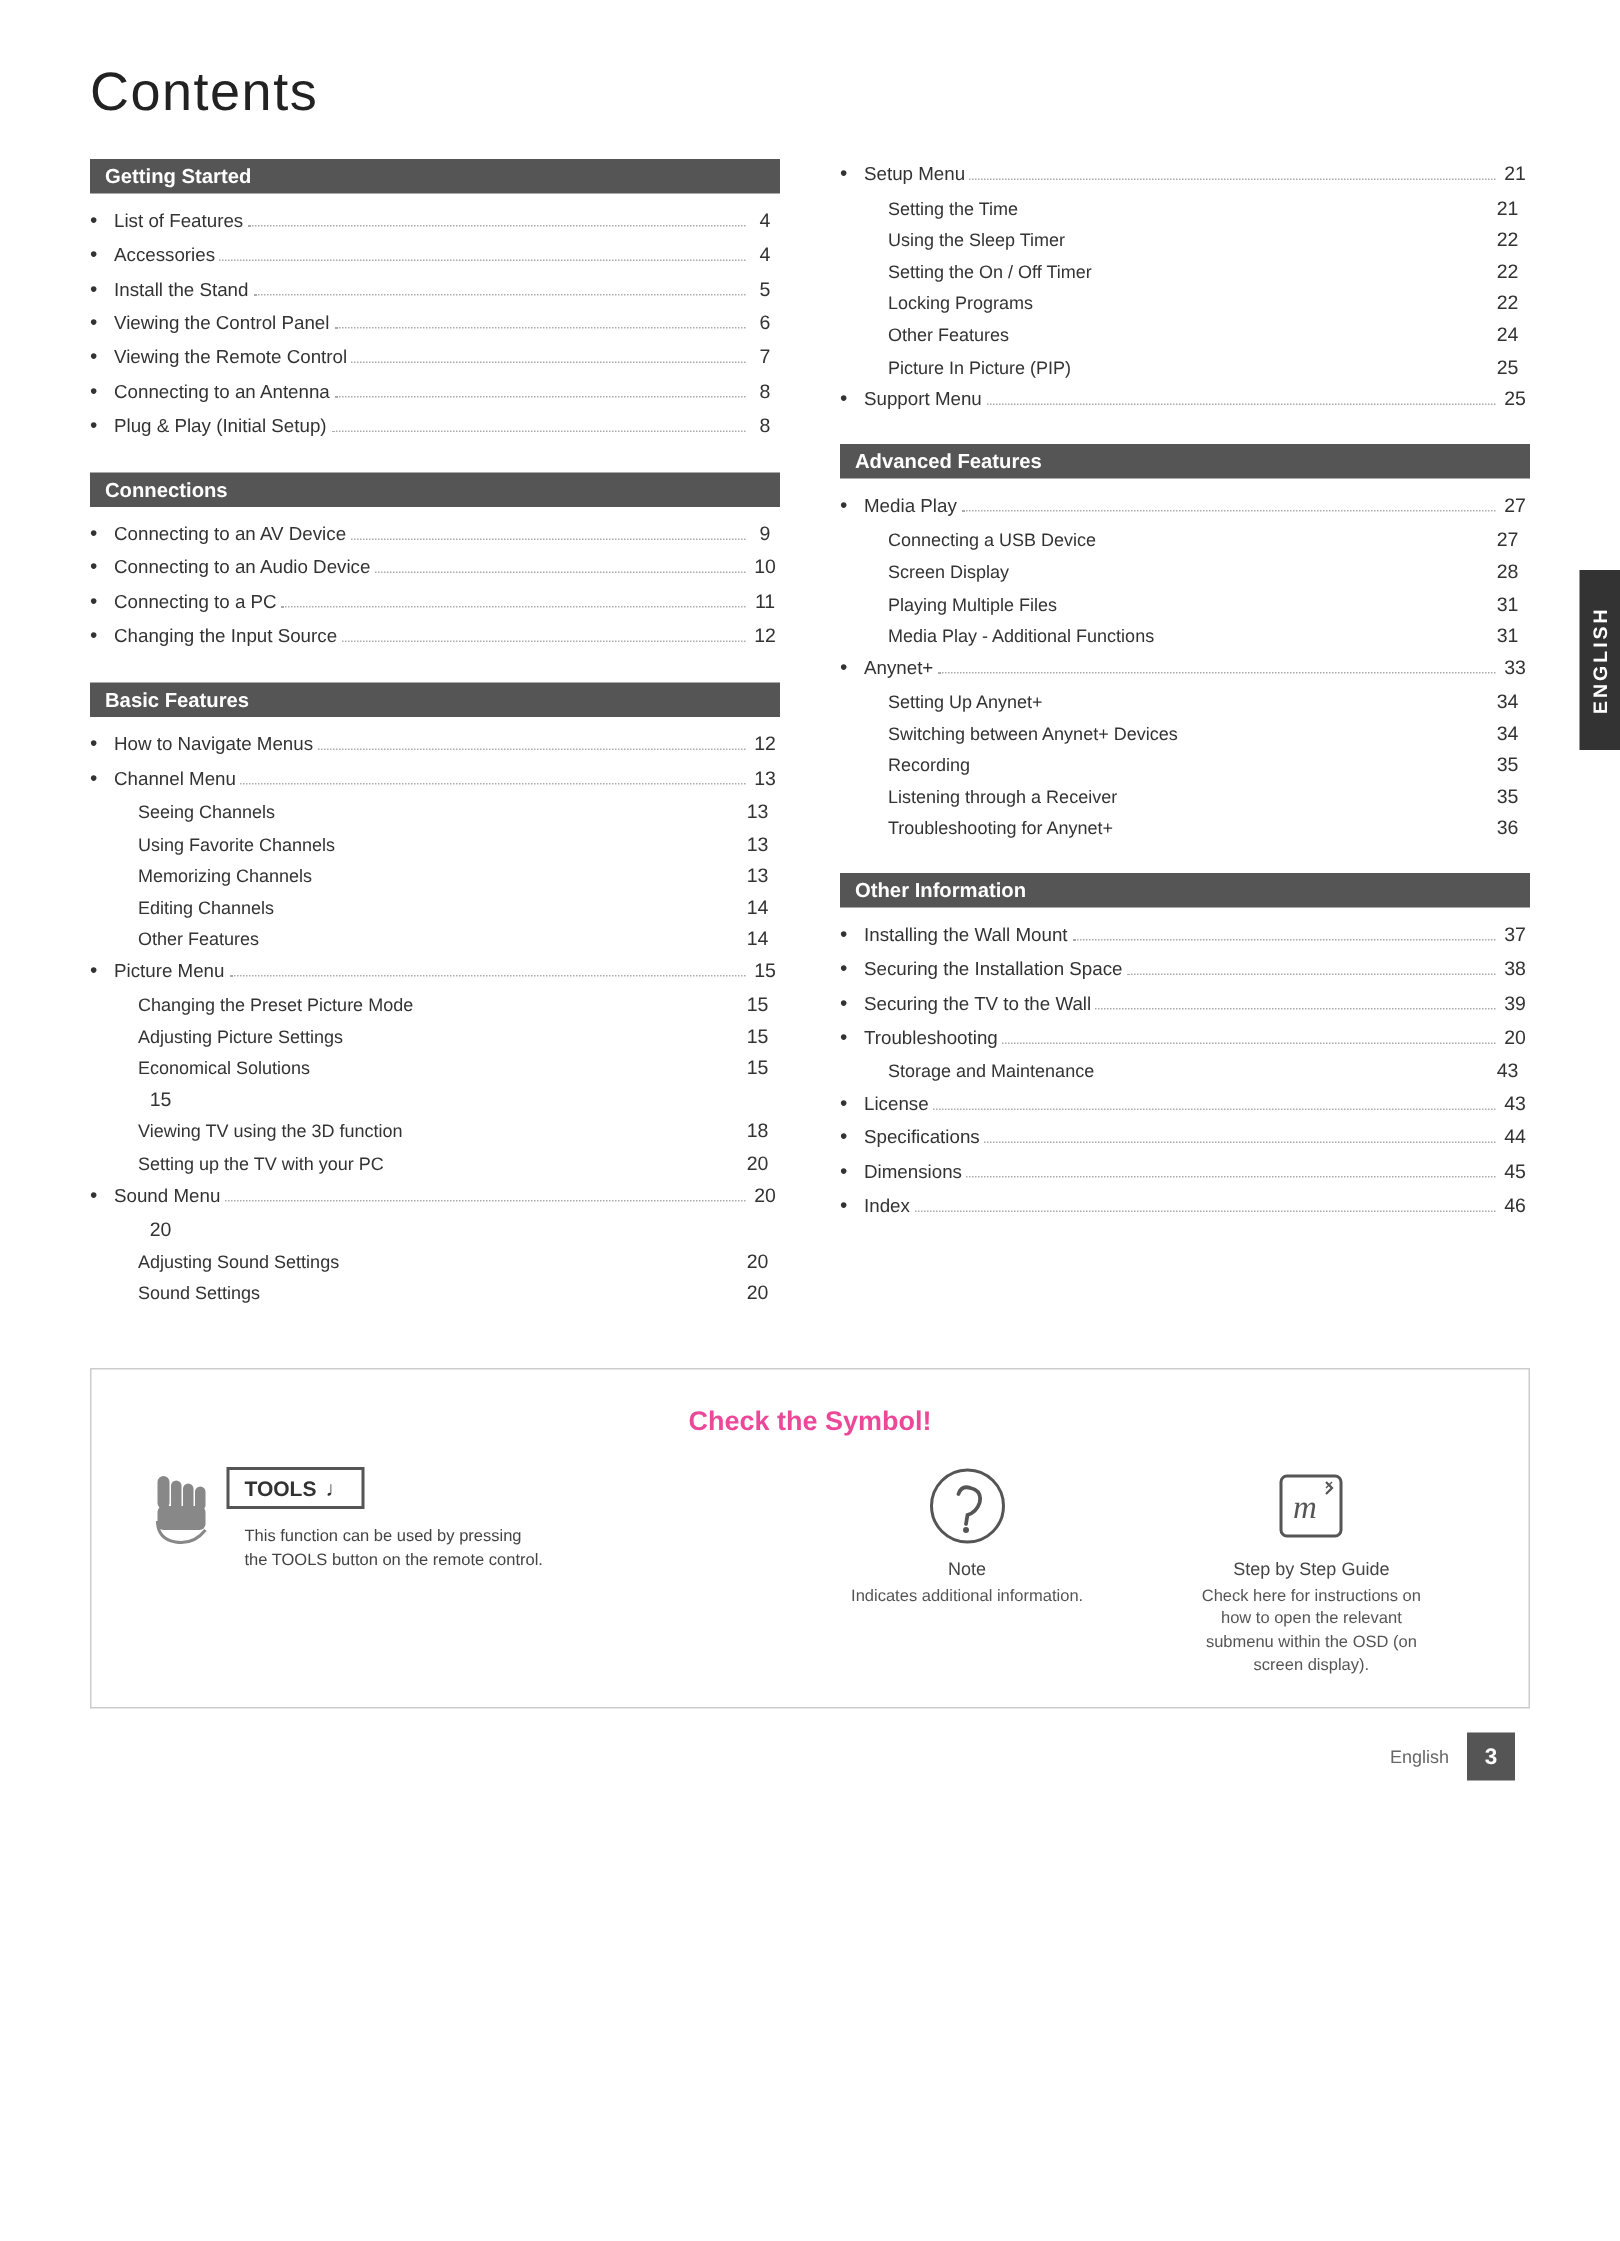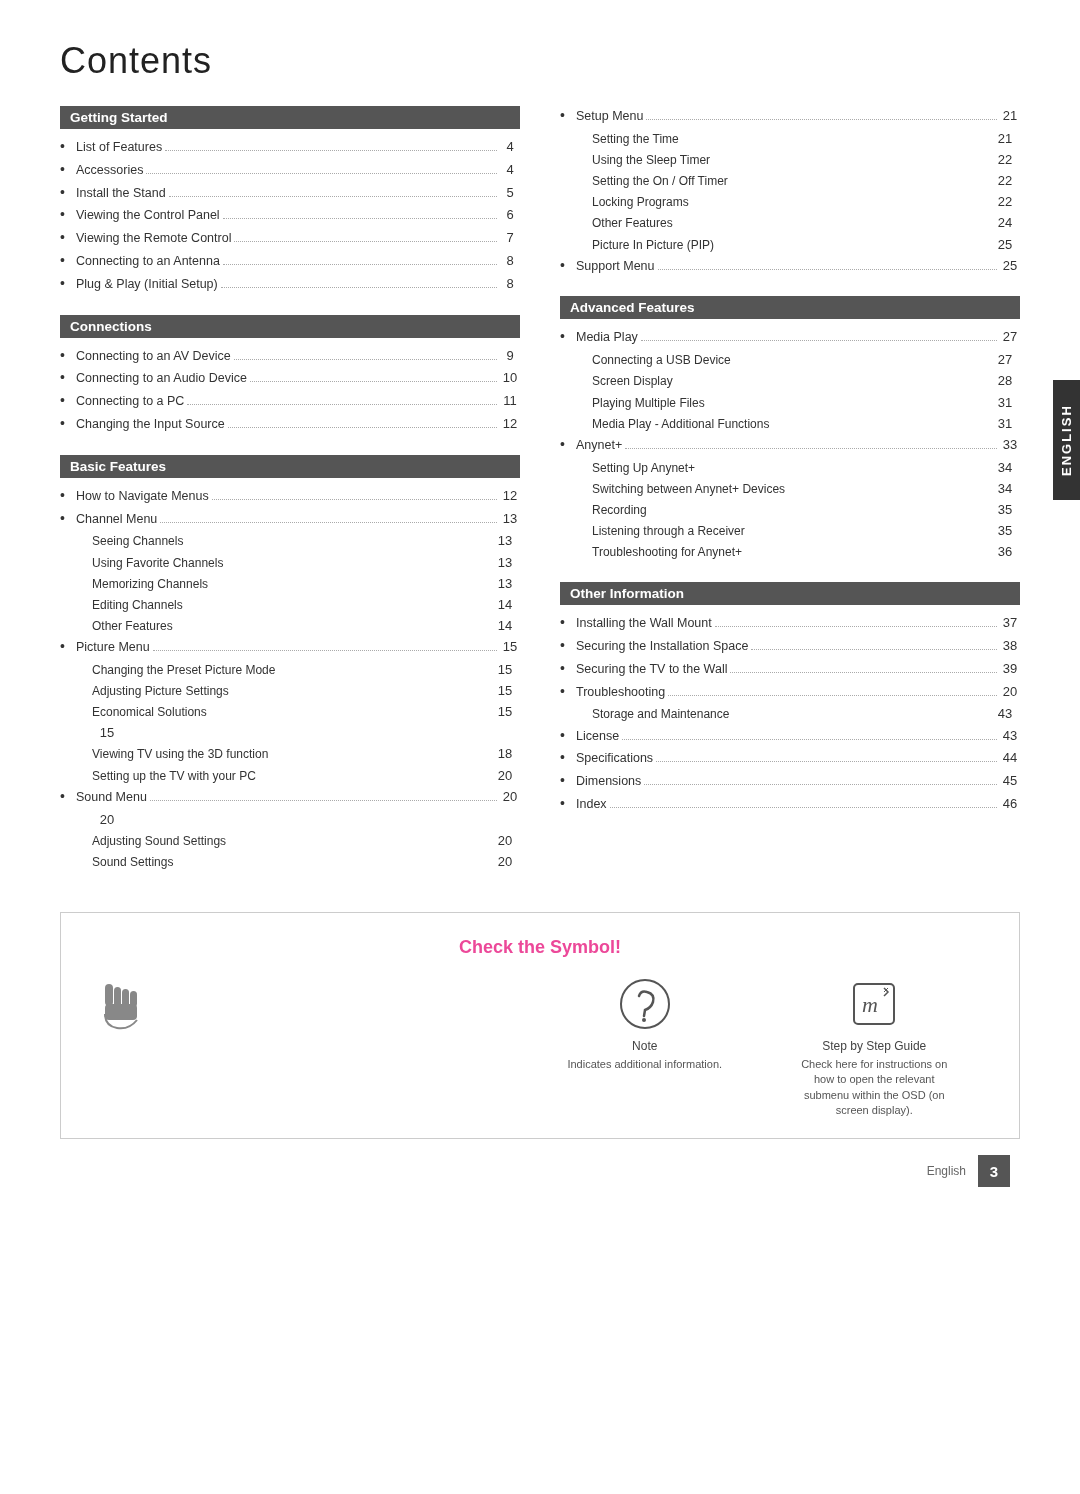--- a/index.html
+++ b/index.html
@@ -587,20 +587,27 @@
           <div style="font-size:36px; margin-right:8px; margin-top:4px;">
             <svg width="42" height="48" viewBox="0 0 42 48" fill="none" xmlns="http://www.w3.org/2000/svg">
               <rect x="4" y="2" width="8" height="22" rx="4" fill="#888"></rect>
               <rect x="13" y="5" width="7" height="20" rx="3.5" fill="#888"></rect>
               <rect x="21" y="7" width="7" height="18" rx="3.5" fill="#888"></rect>
               <rect x="29" y="9" width="7" height="16" rx="3.5" fill="#888"></rect>
               <rect x="4" y="22" width="32" height="16" rx="4" fill="#888"></rect>
               <path d="M4 32 Q4 44 16 46 Q28 48 36 38" stroke="#888" stroke-width="2" fill="none"></path>
             </svg>
           </div>
+          <div>
+            <div class="tools-box">
+              <span>TOOLS</span>
+              <span>♩</span>
+            </div>
+            <div class="tools-desc">This function can be used by pressing the TOOLS button on the remote control.</div>
+          </div>
         </div>
       </div>
 
       <div class="check-icon-item">
         <div class="icon-svg-wrap">
           <svg width="52" height="52" viewBox="0 0 52 52" fill="none" xmlns="http://www.w3.org/2000/svg">
             <ellipse cx="26" cy="26" rx="24" ry="24" stroke="#555" stroke-width="2" fill="none"></ellipse>
             <path d="M20 18 Q22 12 28 14 Q36 16 34 24 Q32 30 26 32 L25 38" stroke="#555" stroke-width="2.5" fill="none" stroke-linecap="round"></path>
             <circle cx="25" cy="42" r="2" fill="#555"></circle>
           </svg>

